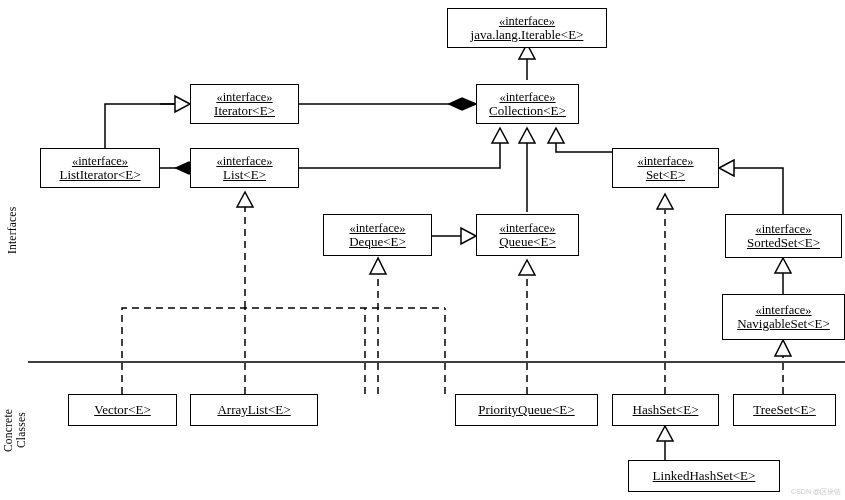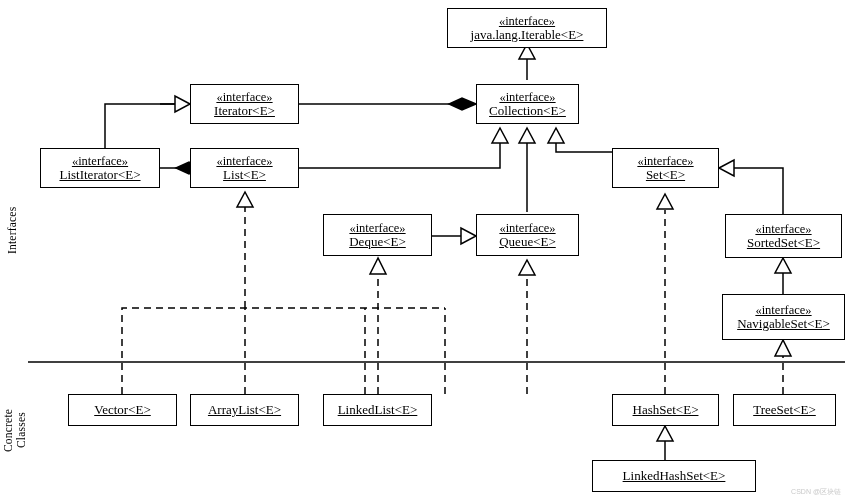--- a/index.html
+++ b/index.html
@@ -170,36 +170,36 @@
 
   <div class="box" style="left:722px;top:294px;width:123px;height:46px;">
     <span class="stereo">«interface»</span>
     <span class="nm">NavigableSet&lt;E&gt;</span>
   </div>
 
   <div class="box" style="left:68px;top:394px;width:109px;height:32px;align-items:center;">
     <span class="nm">Vector&lt;E&gt;</span>
   </div>
 
-  <div class="box" style="left:190px;top:394px;width:109px;height:32px;">
+  <div class="box" style="left:190px;top:394px;width:128px;height:32px;">
     <span class="nm">ArrayList&lt;E&gt;</span>
   </div>
 
-  <div class="box" style="left:323px;top:394px;width:109px;height:32px;">
-    <span class="nm">LinkedList&lt;E&gt;</span>
-  </div>
-
+
+  <div class="box" style="left:455px;top:394px;width:143px;height:32px;">
+    <span class="nm">PriorityQueue&lt;E&gt;</span>
+  </div>
 
   <div class="box" style="left:612px;top:394px;width:107px;height:32px;">
     <span class="nm">HashSet&lt;E&gt;</span>
   </div>
 
   <div class="box" style="left:733px;top:394px;width:103px;height:32px;">
     <span class="nm">TreeSet&lt;E&gt;</span>
   </div>
 
 
-  <div class="box" style="left:592px;top:460px;width:164px;height:32px;text-align:center;">
+  <div class="box" style="left:628px;top:460px;width:152px;height:32px;text-align:center;">
     <span class="nm">LinkedHashSet&lt;E&gt;</span>
   </div>
 
   <div class="wm">CSDN @区块链</div>
 </div>
 
 </body></html>

